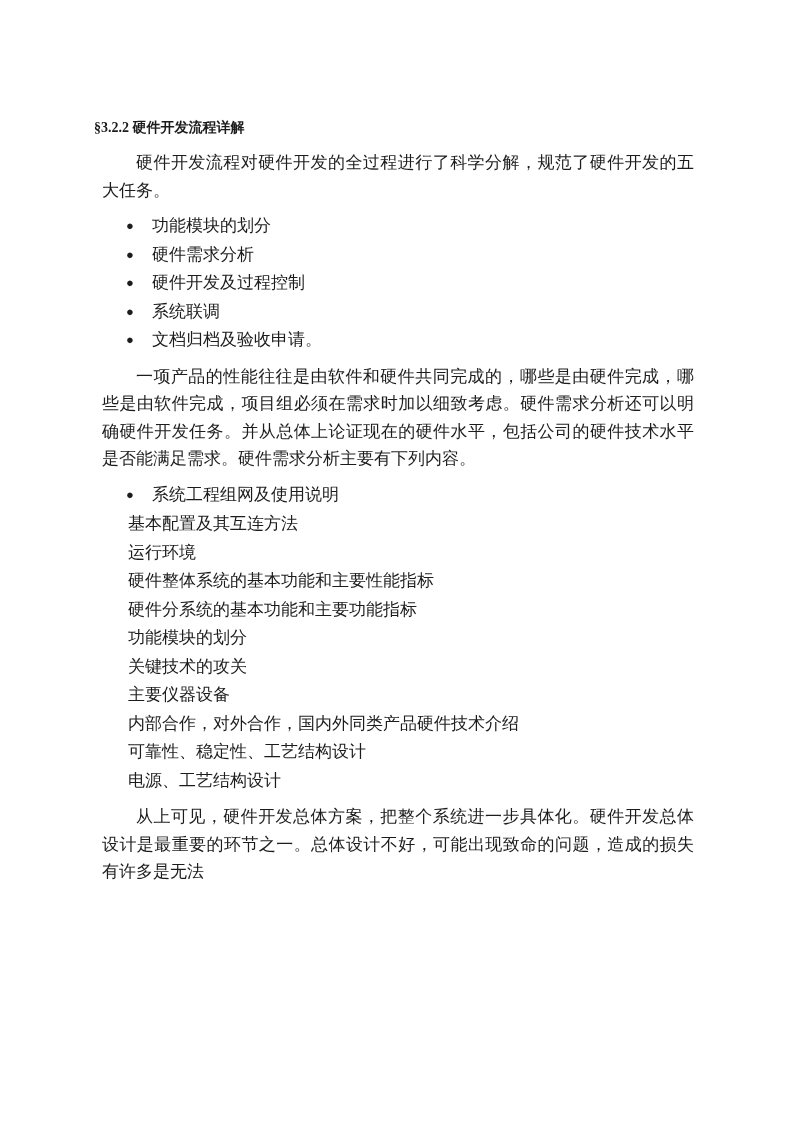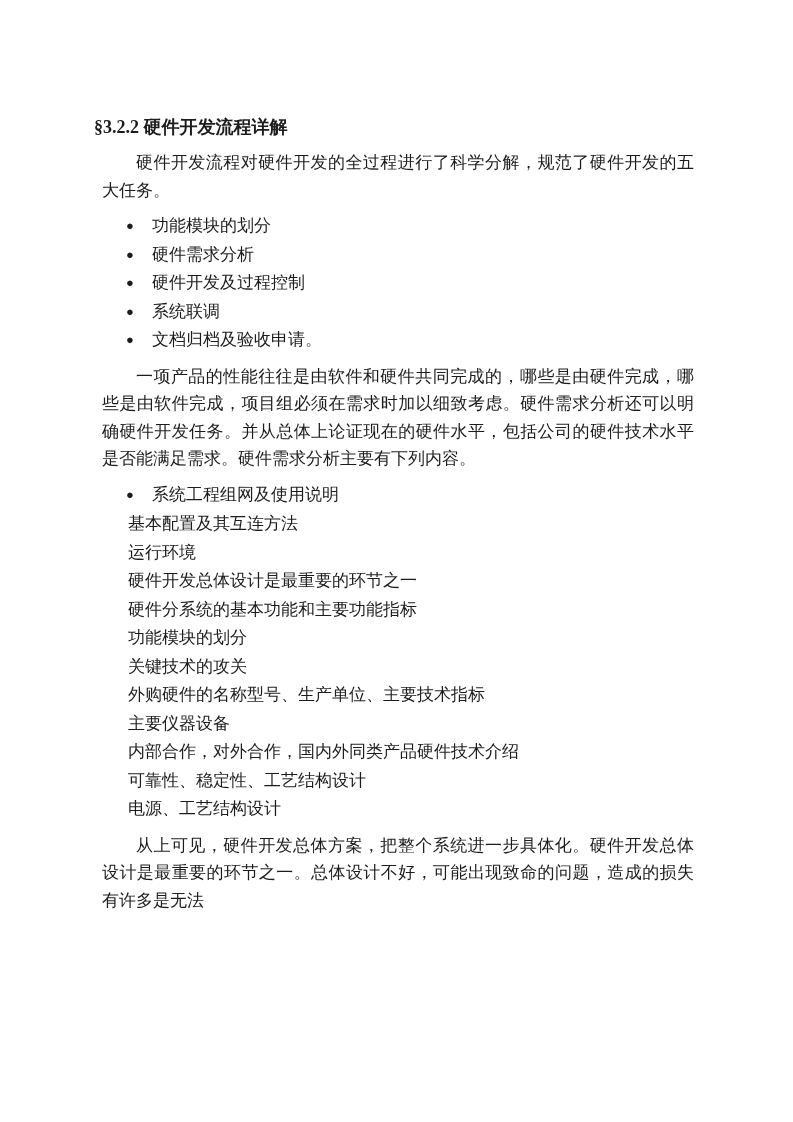--- a/index.html
+++ b/index.html
@@ -17,21 +17,21 @@
   }
   .doc-page {
     position: absolute;
     left: 94px;
     top: 114px;
     width: 608px;
     font-size: 17px;
     line-height: 27.5px;
   }
   .heading {
-    font-size: 18px;
+    font-size: 14px;
     font-weight: bold;
     margin: 0 0 5px 0;
     line-height: 27px;
   }
   .para {
     margin: 8px;
     text-indent: 2em;
     text-align: justify;
     text-justify: inter-character;
   }
@@ -99,25 +99,24 @@
   <ul class="bullet-list">
     <li>
       <span class="marker">●</span>
       <span>系统工程组网及使用说明</span>
     </li>
   </ul>
 
   <div class="plain-list">
     <div class="plain-line">基本配置及其互连方法</div>
     <div class="plain-line">运行环境</div>
-    <div class="plain-line">硬件开发总体设计是最重要的环节之一</div>
+    <div class="plain-line">硬件整体系统的基本功能和主要性能指标</div>
     <div class="plain-line">硬件分系统的基本功能和主要功能指标</div>
     <div class="plain-line">功能模块的划分</div>
     <div class="plain-line">关键技术的攻关</div>
-    <div class="plain-line">外购硬件的名称型号、生产单位、主要技术指标</div>
     <div class="plain-line">主要仪器设备</div>
     <div class="plain-line">内部合作，对外合作，国内外同类产品硬件技术介绍</div>
     <div class="plain-line">可靠性、稳定性、工艺结构设计</div>
     <div class="plain-line">电源、工艺结构设计</div>
   </div>
 
   <p class="para">从上可见，硬件开发总体方案，把整个系统进一步具体化。硬件开发总体设计是最重要的环节之一。总体设计不好，可能出现致命的问题，造成的损失有许多是无法</p>
 
 </div>
 

